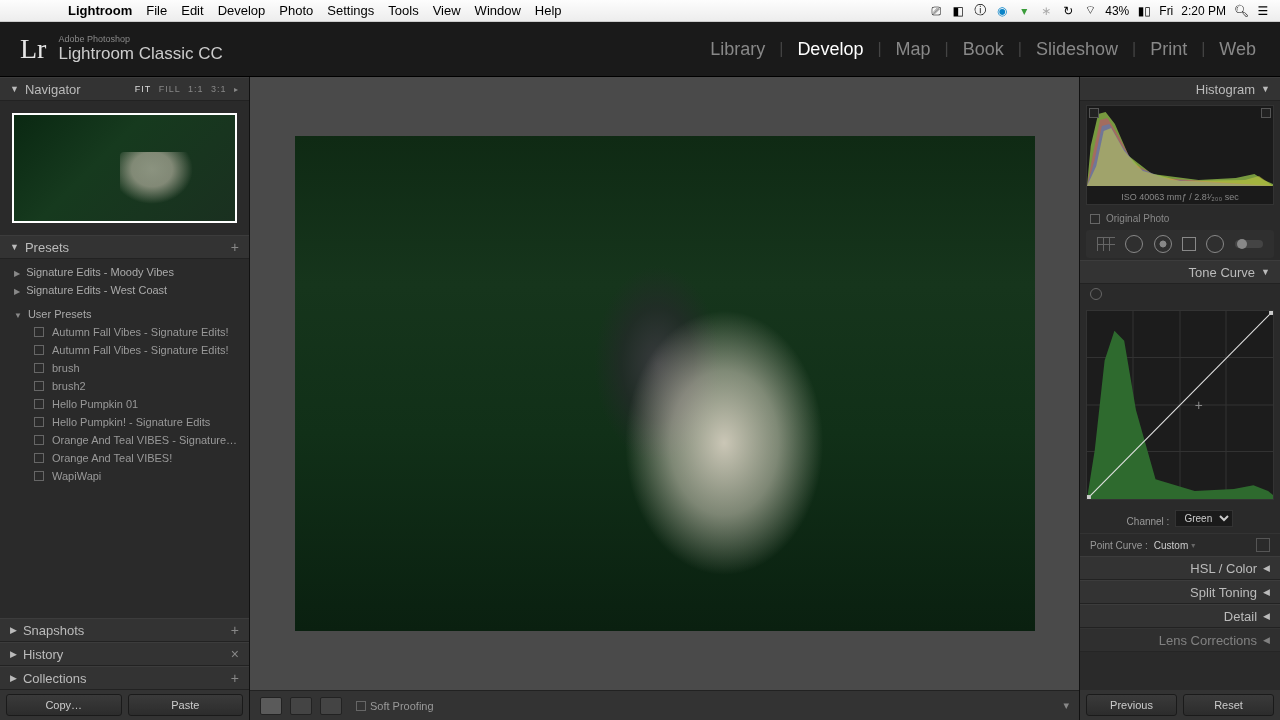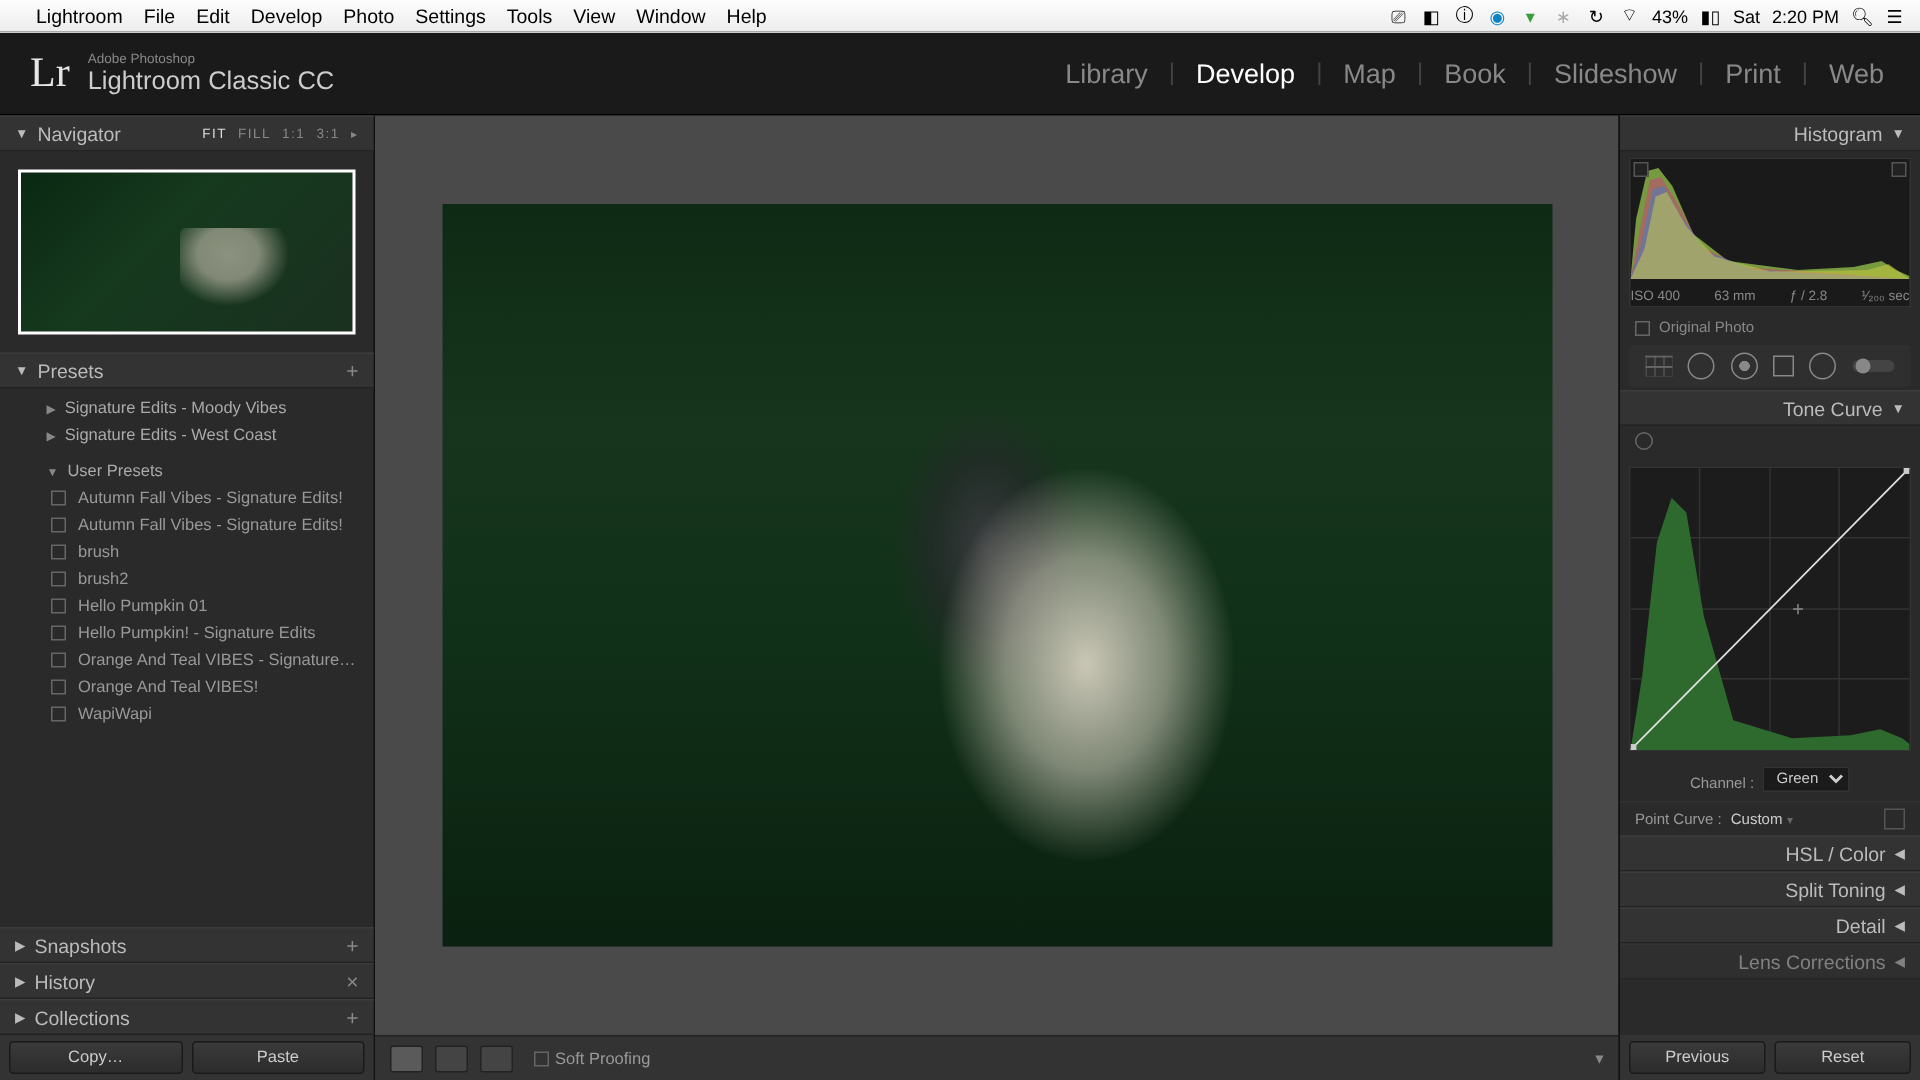--- a/index.html
+++ b/index.html
@@ -1,21 +1,21 @@
 <!DOCTYPE html>
 <html><head>
 <meta charset="utf-8">
 <style>
 * { margin:0; padding:0; box-sizing:border-box; font-family:-apple-system,"Helvetica Neue",Arial,sans-serif; }
 body { width:1280px; height:720px; background:#202020; color:#ccc; overflow:hidden; font-size:11px; }
 
 
 .menubar { height:22px; background:linear-gradient(#fdfdfd,#ededed); display:flex; align-items:center; padding:0 10px; color:#000; border-bottom:1px solid #ccc; }
 .menubar .m { margin-right:14px; font-size:13px; cursor:default; }
-.menubar .m.bold { font-weight:400; }
+.menubar .m.bold { font-weight:700;margin-left:44px; }
 .menubar .spacer { flex:1; }
 .menubar .r { margin-left:8px; font-size:12px; }
 .apple { font-size:15px; margin-right:14px; }
 .menuicon { width:14px; display:inline-block; text-align:center; }
 
 
 .lrbar { height:55px; background:#1a1a1a; display:flex; align-items:center; padding:0 20px; border-bottom:1px solid #000; }
 .lrlogo { font-family:Georgia,serif; font-size:28px; font-weight:300; color:#e6e6e6; margin-right:12px; }
 .lrtext small { display:block; font-size:9px; color:#888; }
 .lrtext span { font-size:17px; color:#ccc; font-weight:300; }
@@ -38,21 +38,21 @@
 .phead.rt .arrow { margin-left:6px; margin-right:0; font-size:9px; }
 
 
 .navopts { margin-left:auto; font-size:9px; color:#888; letter-spacing:1px; }
 .navopts span { margin-left:4px; }
 .navthumb { margin:12px; height:110px; border:2px solid #fff; background:linear-gradient(135deg,#0a2812 0%,#163a1e 40%,#1a3020 100%); position:relative; }
 .navthumb::after { content:""; position:absolute; left:48%; top:35%; width:36%; height:55%; background:radial-gradient(ellipse at 40% 30%,#d8d0c0 0%,#c8c0b0 30%,rgba(0,0,0,0) 60%); opacity:0.6; border-radius:4px; }
 
 
 .plist { flex:1; overflow:auto; padding:4px 0; font-size:11px; }
-.pgroup { padding:3px 0; color:#aaa; cursor:pointer;margin-left:31px; }
+.pgroup { padding:3px 14px; color:#aaa; cursor:pointer; }
 .pgroup .tri { font-size:8px; margin-right:6px; color:#888; }
 .pitem { padding:3px 0 3px 34px; color:#999; cursor:pointer; display:flex; align-items:center; white-space:nowrap; overflow:hidden; text-overflow:ellipsis; }
 .pitem .ico { width:10px; height:10px; border:1px solid #666; margin-right:8px; flex:none; }
 
 
 .copybtns { height:30px; display:flex; gap:6px; padding:4px 6px; background:#333; }
 .btn { flex:1; background:linear-gradient(#3a3a3a,#2c2c2c); border:1px solid #1a1a1a; border-radius:3px; color:#ccc; font-size:11px; cursor:pointer; }
 
 
 .imgarea { flex:1; display:flex; align-items:center; justify-content:center; padding:14px; }
@@ -65,21 +65,21 @@
 .cbot { height:30px; background:#333; display:flex; align-items:center; padding:0 10px; gap:8px; border-top:1px solid #222; }
 .viewbtn { width:22px; height:18px; background:#444; border:1px solid #222; border-radius:2px; cursor:pointer; }
 .viewbtn.active { background:#5a5a5a; }
 .chk { width:10px; height:10px; border:1px solid #666; margin-right:4px; }
 .cbot .softproof { color:#999; font-size:11px; display:flex; align-items:center; margin-left:6px; }
 .cbot .rt { margin-left:auto; }
 
 
 .histbox { height:100px; background:#1a1a1a; margin:4px 6px; position:relative; border:1px solid #333; }
 .histsvg { width:100%; height:80px; }
-.histinfo { position:absolute; bottom:2px; left:0; right:0; display:flex; justify-content:space-between; font-size:9px; color:#888; }
+.histinfo { position:absolute; bottom:2px; left:0; right:0; display:flex; justify-content:center; font-size:9px; color:#888; }
 .rrow { padding:4px 10px; font-size:10px; color:#888; display:flex; align-items:center; }
 .rrow .chk { margin-right:6px; }
 .toolstrip { height:28px; background:#2f2f2f; margin:2px 6px; border-radius:3px; display:flex; align-items:center; justify-content:space-around; padding:0 6px; }
 .tcircle { width:18px; height:18px; border:1px solid #888; border-radius:50%; cursor:pointer; }
 .trect { width:14px; height:14px; border:1px solid #888; cursor:pointer; }
 .tgrid { width:18px; height:14px; background:linear-gradient(#666 1px,transparent 1px) 0 0/6px 7px,linear-gradient(90deg,#666 1px,transparent 1px) 0 0/6px 7px; cursor:pointer; }
 .tslider { width:28px; height:8px; background:#444; border-radius:4px; position:relative; cursor:pointer; }
 .tslider::after { content:""; position:absolute; left:2px; top:-1px; width:10px; height:10px; background:#888; border-radius:50%; }
 
 .tcurve { height:190px; margin:4px 6px; background:#1c1c1c; border:1px solid #333; position:relative; }
@@ -112,21 +112,21 @@
   <span class="r menuicon">⎚</span>
   <span class="r menuicon">◧</span>
   <span class="r menuicon">ⓘ</span>
   <span class="r menuicon" style="color:#0a84c8">◉</span>
   <span class="r menuicon" style="color:#3a9c3a">▾</span>
   <span class="r menuicon" style="color:#aaa">∗</span>
   <span class="r menuicon">↻</span>
   <span class="r menuicon">⌔</span>
   <span class="r">43%</span>
   <span class="r menuicon">▮▯</span>
-  <span class="r">Sat</span>
+  <span class="r">Fri</span>
   <span class="r">2:20 PM</span>
   <span class="r menuicon">🔍︎</span>
   <span class="r menuicon">☰</span>
 </div>
 
 <div class="lrbar">
   <span class="lrlogo">Lr</span>
   <div class="lrtext">
     <small>Adobe Photoshop</small>
     <span>Lightroom Classic CC</span>

